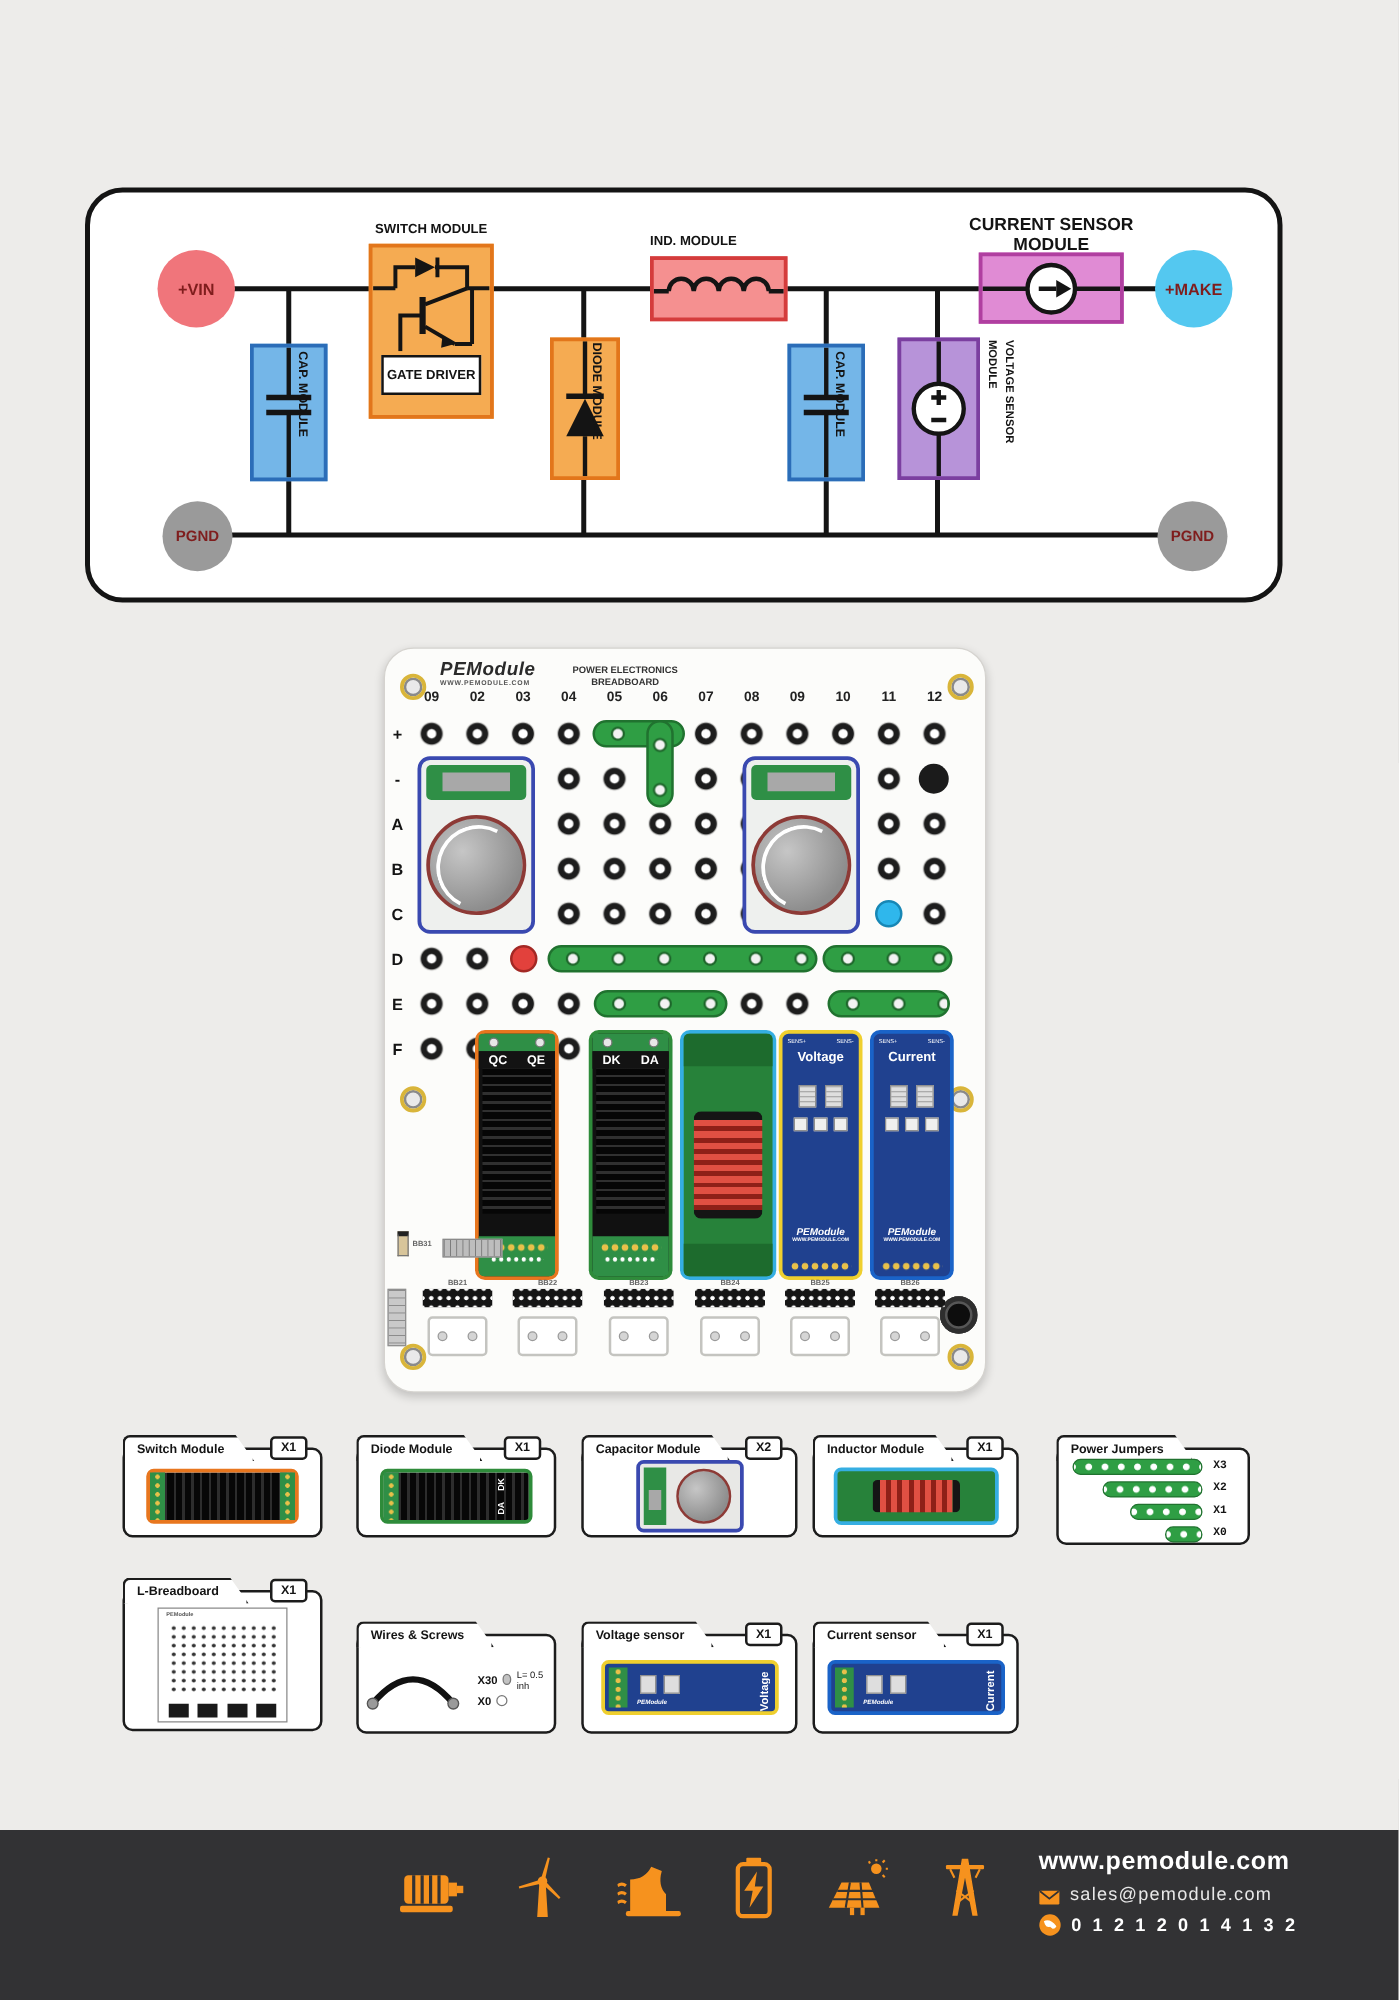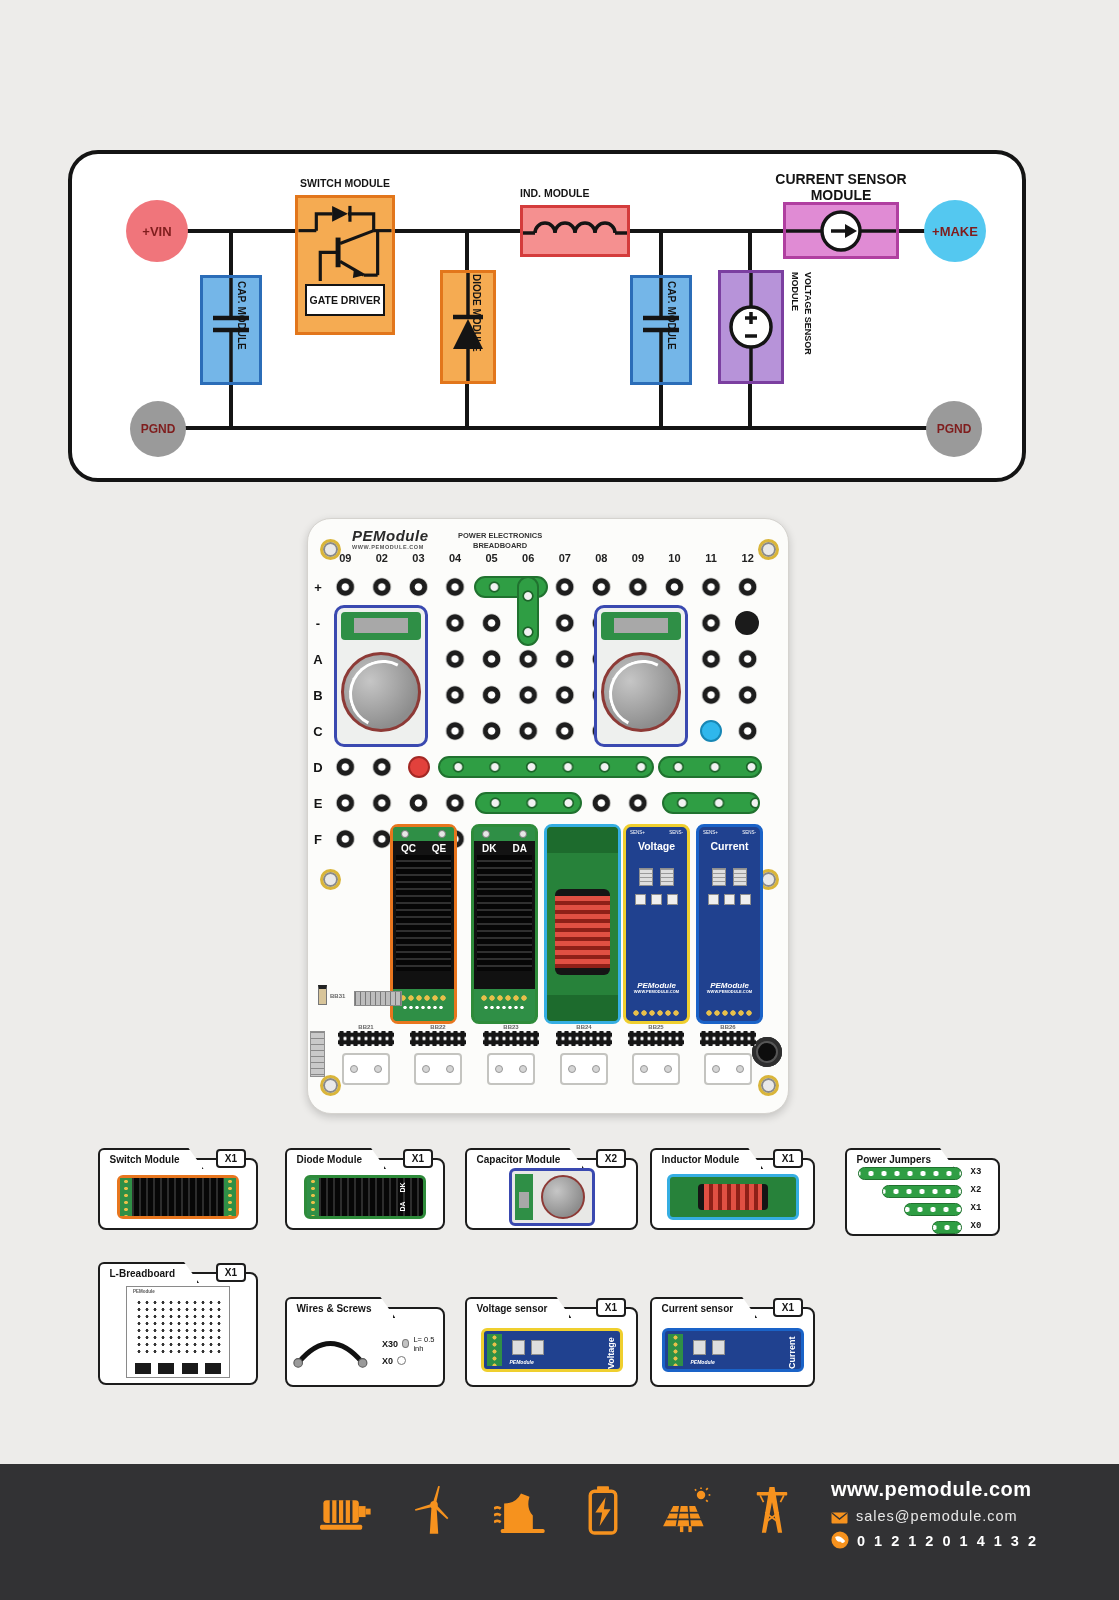--- a/index.html
+++ b/index.html
@@ -74,21 +74,21 @@
                border:3px solid transparent;border-top-color:#fff;border-left-color:#fff;transform:rotate(-18deg);}
   .dot{position:absolute;border-radius:50%;box-sizing:border-box;}
   .dot-black{left:427px;top:92px;width:24px;height:24px;background:#1b1b1b;}
   .dot-cyan{left:392px;top:201px;width:22px;height:22px;background:#2fb7ec;border:2px solid #1787b5;}
   .dot-red{left:100px;top:237px;width:22px;height:22px;background:#e2413c;border:2px solid #a32824;}
   .jmp{position:absolute;background-color:#2f9e44;border:2px solid #20722f;border-radius:11px;box-sizing:border-box;
        background-image:radial-gradient(circle,#f2f2f2 3.4px,#1c6429 4.4px 5.2px,transparent 6px);
        background-size:36.58px 100%;}
   .jmp-v{background-size:100% 36px;}
   .bbcard{position:absolute;top:305px;height:200px;border-radius:8px;box-sizing:border-box;}
-  .bbcard-switch{left:82px;width:67px;border:3.5px solid #e8761e;background:#111;}
+  .bbcard-switch{left:72px;width:67px;border:3.5px solid #e8761e;background:#111;}
   .bbcard-diode{left:163px;width:67px;border:3.5px solid #2e8b3a;background:#111;}
   .card-top{height:14px;background:#2f8f46;border-radius:3px 3px 0 0;display:flex;justify-content:space-between;
             align-items:center;padding:0 8px;}
   .tinyscrew{width:6px;height:6px;border-radius:50%;background:#e7e7e7;border:1px solid #777;}
   .card-lbls{display:flex;justify-content:space-around;color:#fff;font-size:10px;font-weight:bold;
              padding:2px 0 1px;background:#131313;}
   .card-sink{height:116px;margin:0 3px;background:repeating-linear-gradient(180deg,#060606 0 5px,#303030 5px 7px);}
   .card-pcb{position:absolute;bottom:0;left:0;right:0;height:32px;background:#2f8f46;border-radius:0 0 4px 4px;}
   .pads{margin:5px auto 0;width:80%;height:8px;
         background-image:radial-gradient(circle,#e8c04a 2.4px,transparent 3px);background-size:8px 8px;}

